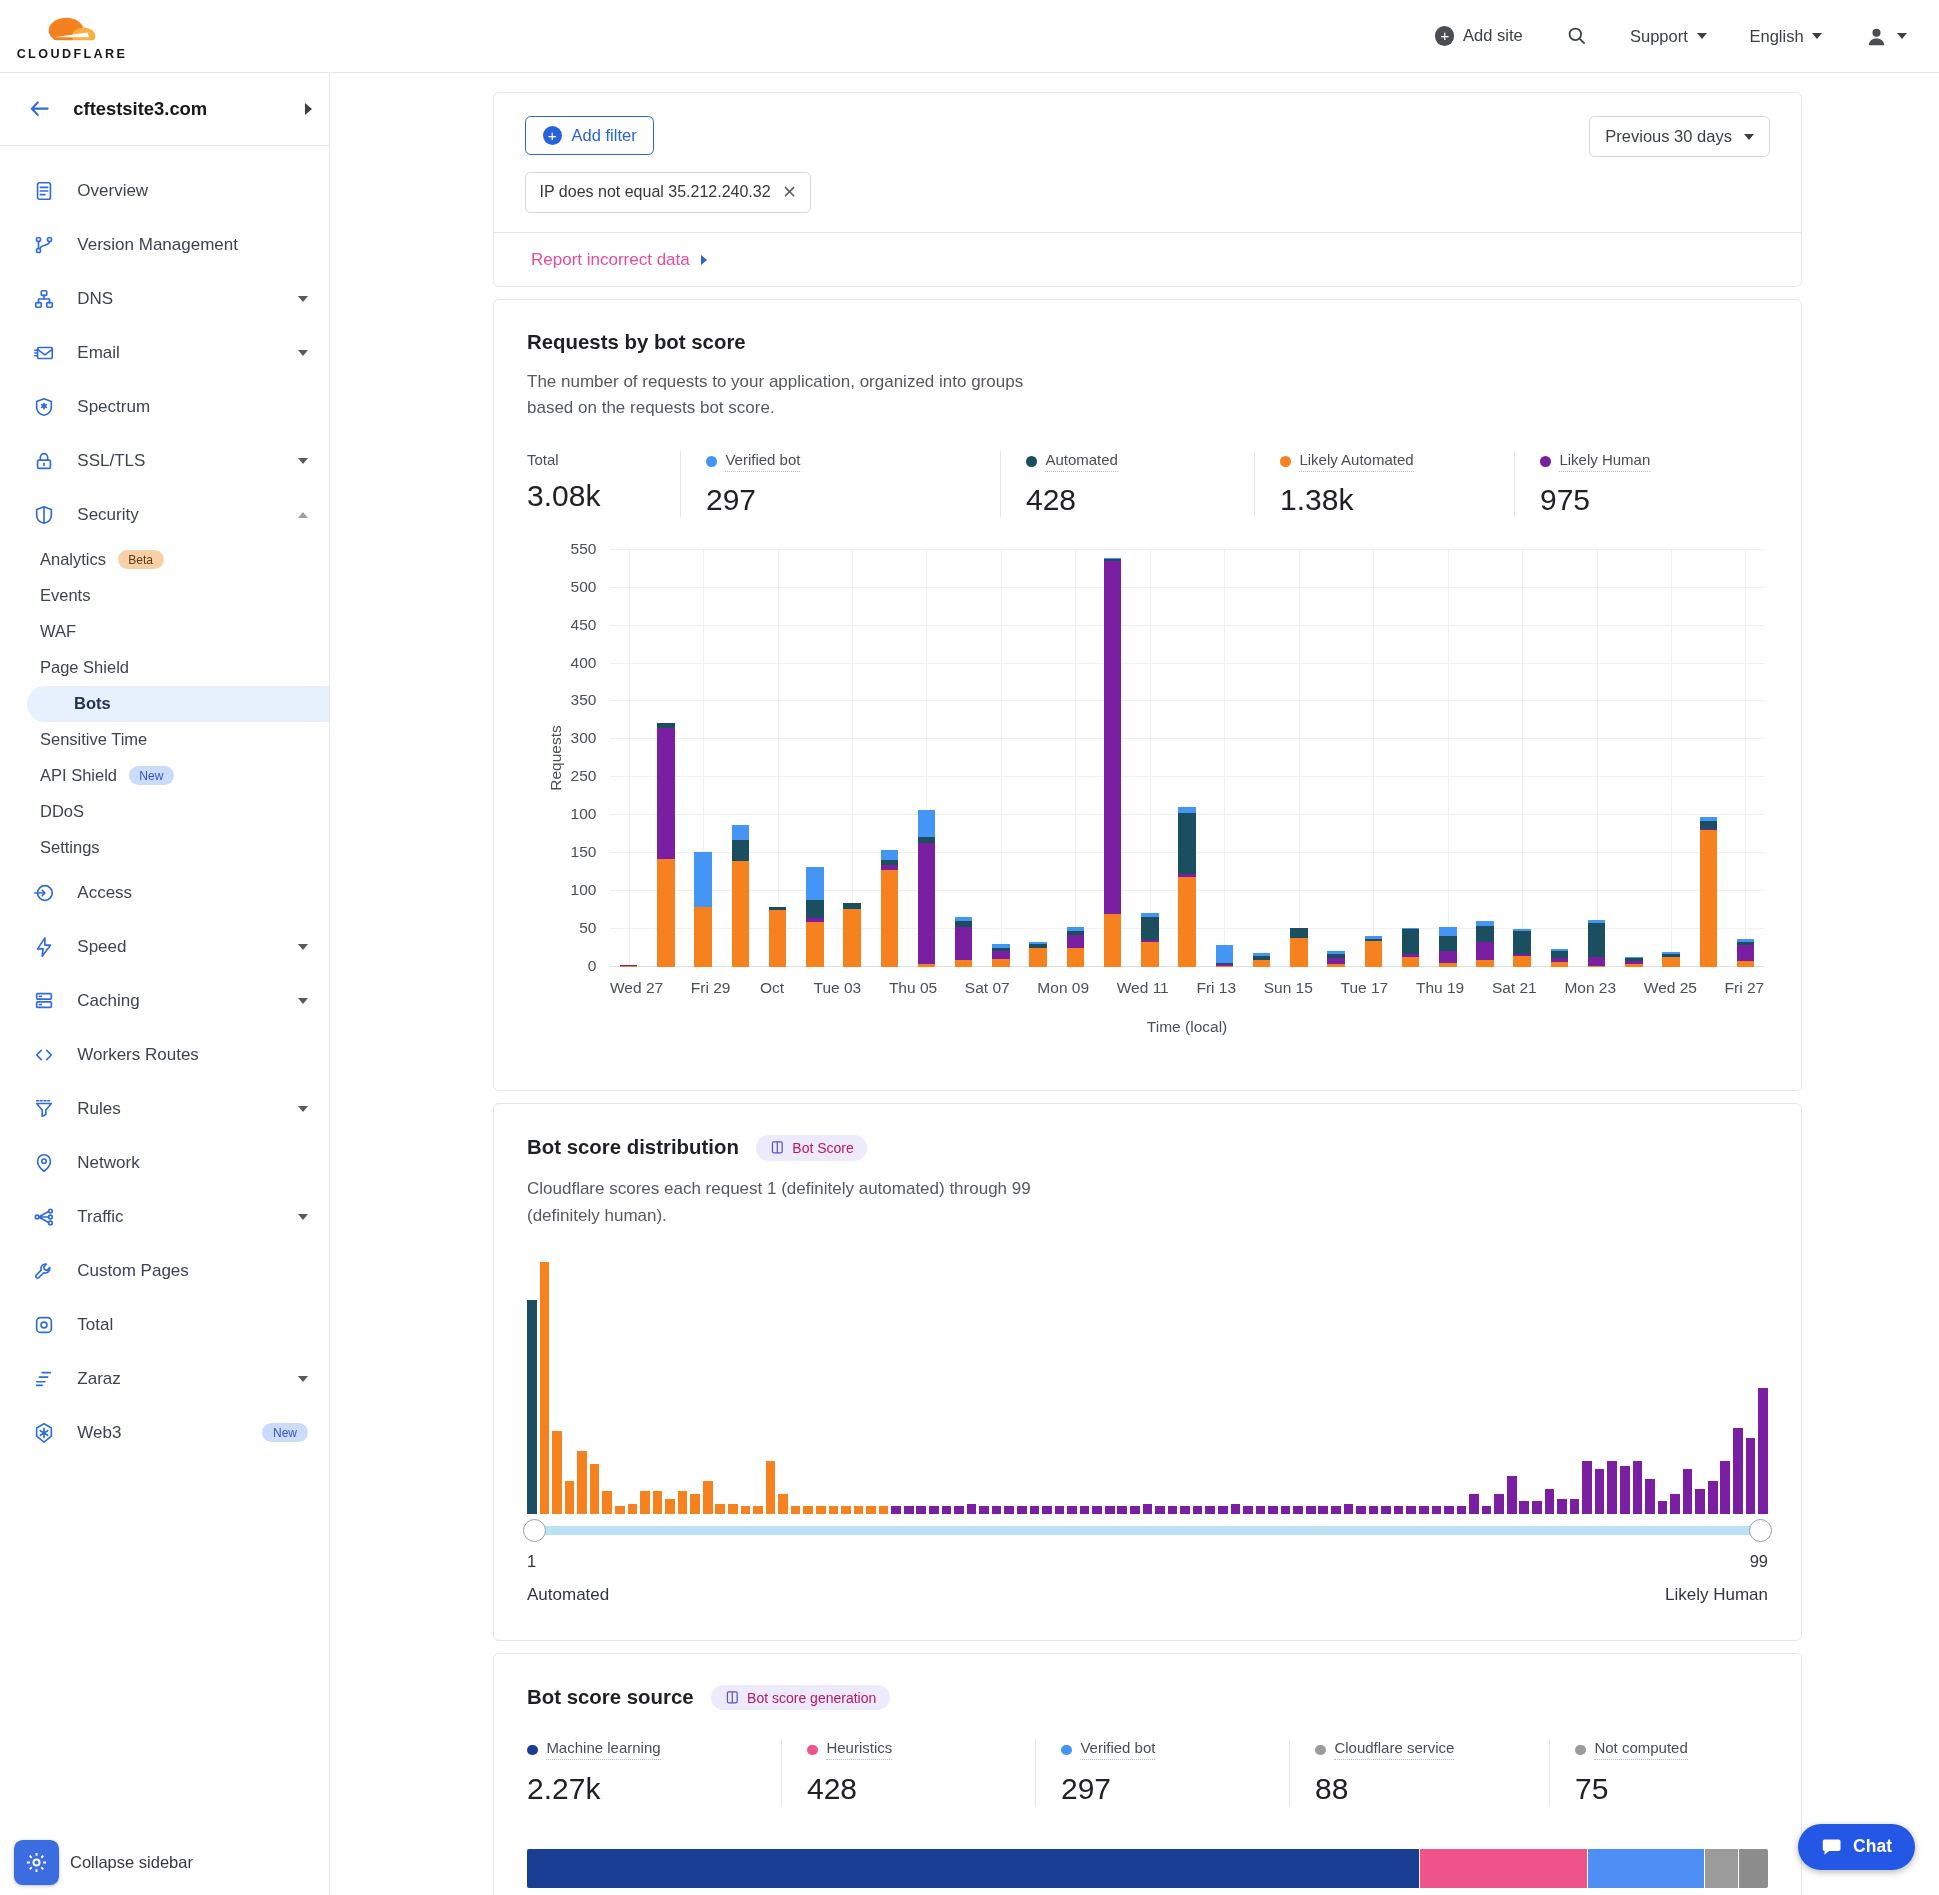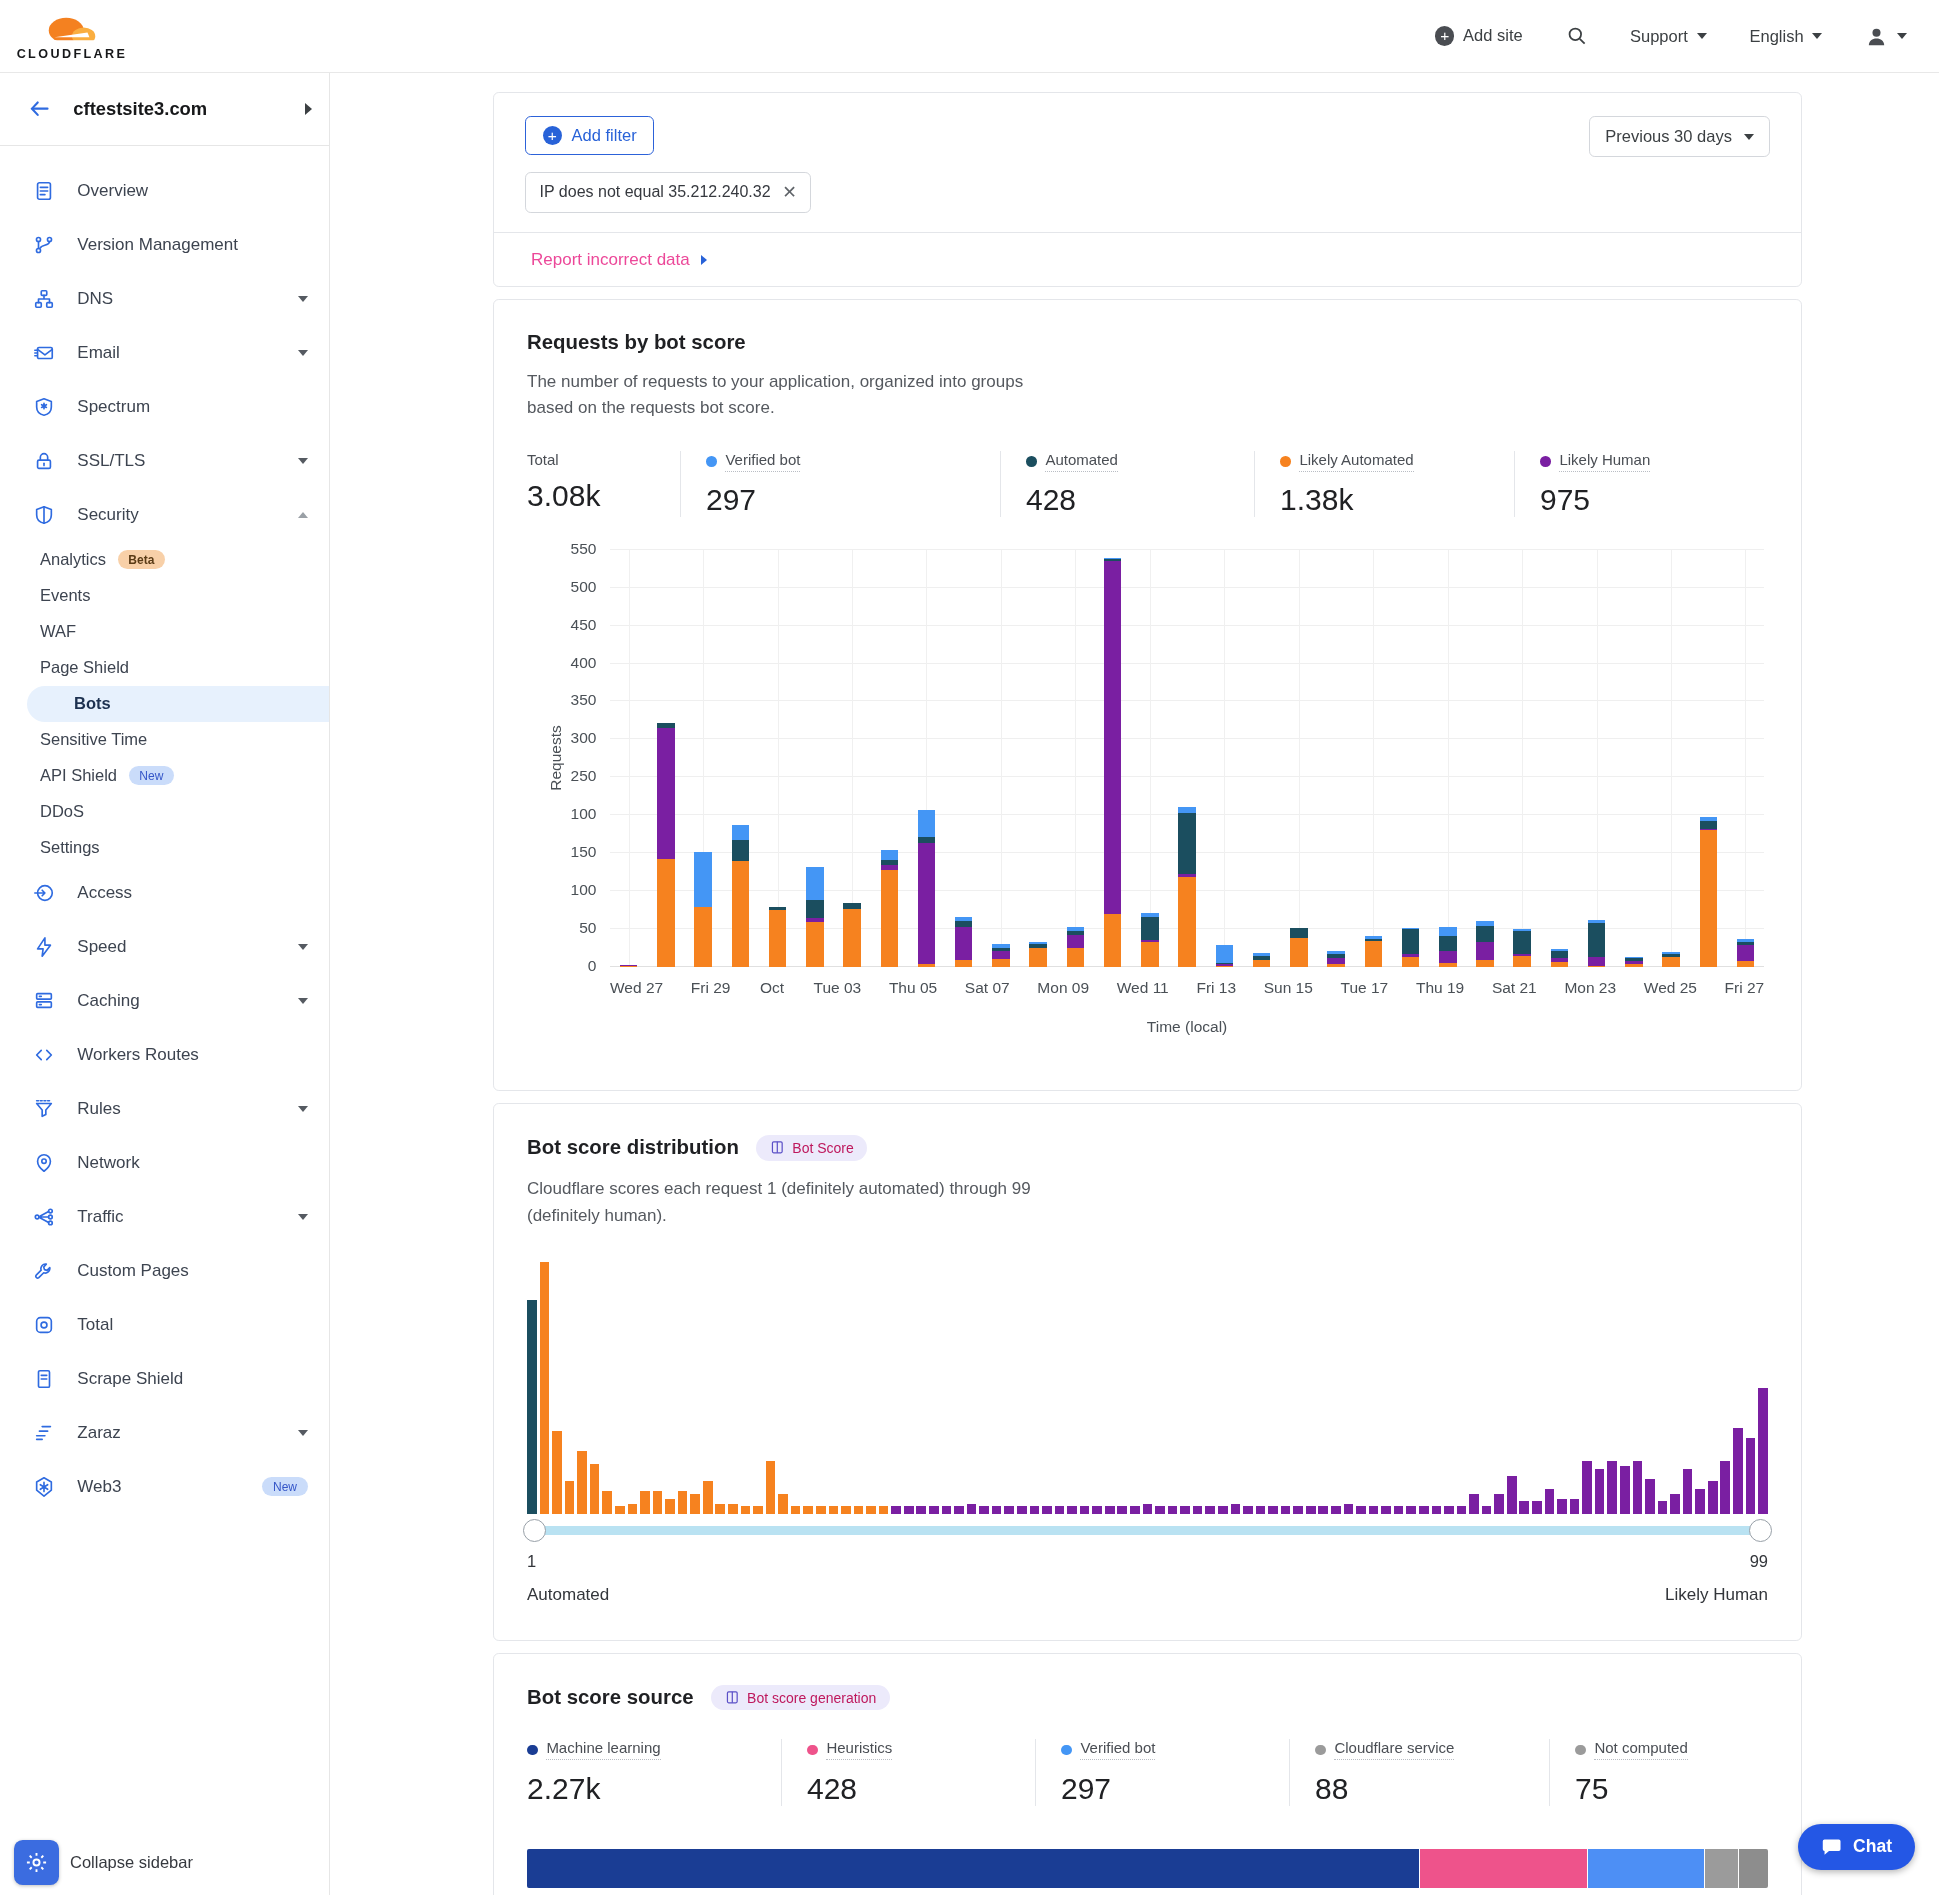--- a/index.html
+++ b/index.html
@@ -23,21 +23,21 @@
   .nav-item { height:54px; display:flex; align-items:center; padding:0 21.3px 0 33px; gap:21.3px; cursor:pointer; position:relative; }
   .nav-item .nicon { width:23px; height:23px; color:#2f6be0; flex:0 0 23px; display:flex; align-items:center; }
   .nav-item .nlabel { font-size:17px; color:#3d4450; flex:1; }
   .nav-sub { height:36px; display:flex; align-items:center; padding-left:40px; cursor:pointer; position:relative; }
   .nav-sub .nlabel { font-size:16.5px; color:#3d4450; }
   .nav-sub.active { background:#e7f1fd; border-radius:19.4px 0 0 19.4px; margin-left:27px; padding-left:47px; }
   .nav-sub.active .nlabel { font-weight:bold; color:#1d3150; }
   .chev-dn { width:0;height:0;border-left:5.8px solid transparent;border-right:5.8px solid transparent;border-top:6.8px solid #555a61; }
   .chev-up { width:0;height:0;border-left:5.8px solid transparent;border-right:5.8px solid transparent;border-bottom:6.8px solid #9aa0a6; }
   .badge { font-size:12px; border-radius:10.7px; padding:2.9px 10.7px; margin-left:11.6px; white-space:nowrap; }
-  .badge.beta { background:#f8d0a8; color:#5a3b16;font-weight:bold; }
+  .badge.beta { background:#f8d0a8; color:#5a3b16; }
   .badge.new { background:#cadcfa; color:#3556c8; }
   .collapse-box { position:absolute; left:13.6px; bottom:9.7px; width:45px; height:45px; border-radius:8.7px; background:#3b6ce0; display:flex; align-items:center; justify-content:center; color:#fff; box-shadow:0 1px 3.9px rgba(0,0,0,.25); cursor:pointer; }
   .collapse-label { position:absolute; left:70px; bottom:23px; font-size:16.5px; color:#36393f; white-space:nowrap; }
 
   
   .main { position:absolute; top:73px; left:331px; right:0; bottom:0; background:#fff; overflow:hidden; }
   .card { width:1309px; margin-left:162px; border:1px solid #e4e6ea; border-radius:5.8px; background:#fff; }
   .card + .card { margin-top:11.6px; }
   .filter-card { margin-top:19.4px; }
   .filter-area { padding:23px 31px 19.4px 31px; }
@@ -334,30 +334,20 @@
         <span class="nlabel">Custom Pages</span>
       </div>
       <div class="nav-item">
         <span class="nicon">
           <svg width="22" height="22" viewBox="0 0 24 24" fill="none" stroke="currentColor" stroke-width="1.8" stroke-linecap="round" stroke-linejoin="round">
             <rect x="4" y="4" width="16" height="16" rx="4"></rect>
             <circle cx="12" cy="12" r="3.2"></circle>
           </svg>
         </span>
         <span class="nlabel">Total</span>
-      </div>
-      <div class="nav-item">
-        <span class="nicon">
-          <svg width="22" height="22" viewBox="0 0 24 24" fill="none" stroke="currentColor" stroke-width="1.8" stroke-linecap="round" stroke-linejoin="round">
-            <rect x="6" y="3" width="12" height="18" rx="1.5"></rect>
-            <line x1="9" y1="8" x2="15" y2="8"></line>
-            <line x1="9" y1="12" x2="15" y2="12"></line>
-          </svg>
-        </span>
-        <span class="nlabel">Scrape Shield</span>
       </div>
       <div class="nav-item">
         <span class="nicon">
           <svg width="22" height="22" viewBox="0 0 24 24" fill="none" stroke="currentColor" stroke-width="1.8" stroke-linecap="round" stroke-linejoin="round">
             <path d="M10 5h9M7 10h9M4 15h9M4 19h6"></path>
           </svg>
         </span>
         <span class="nlabel">Zaraz</span>
         <span class="chev-dn"></span>
       </div>

